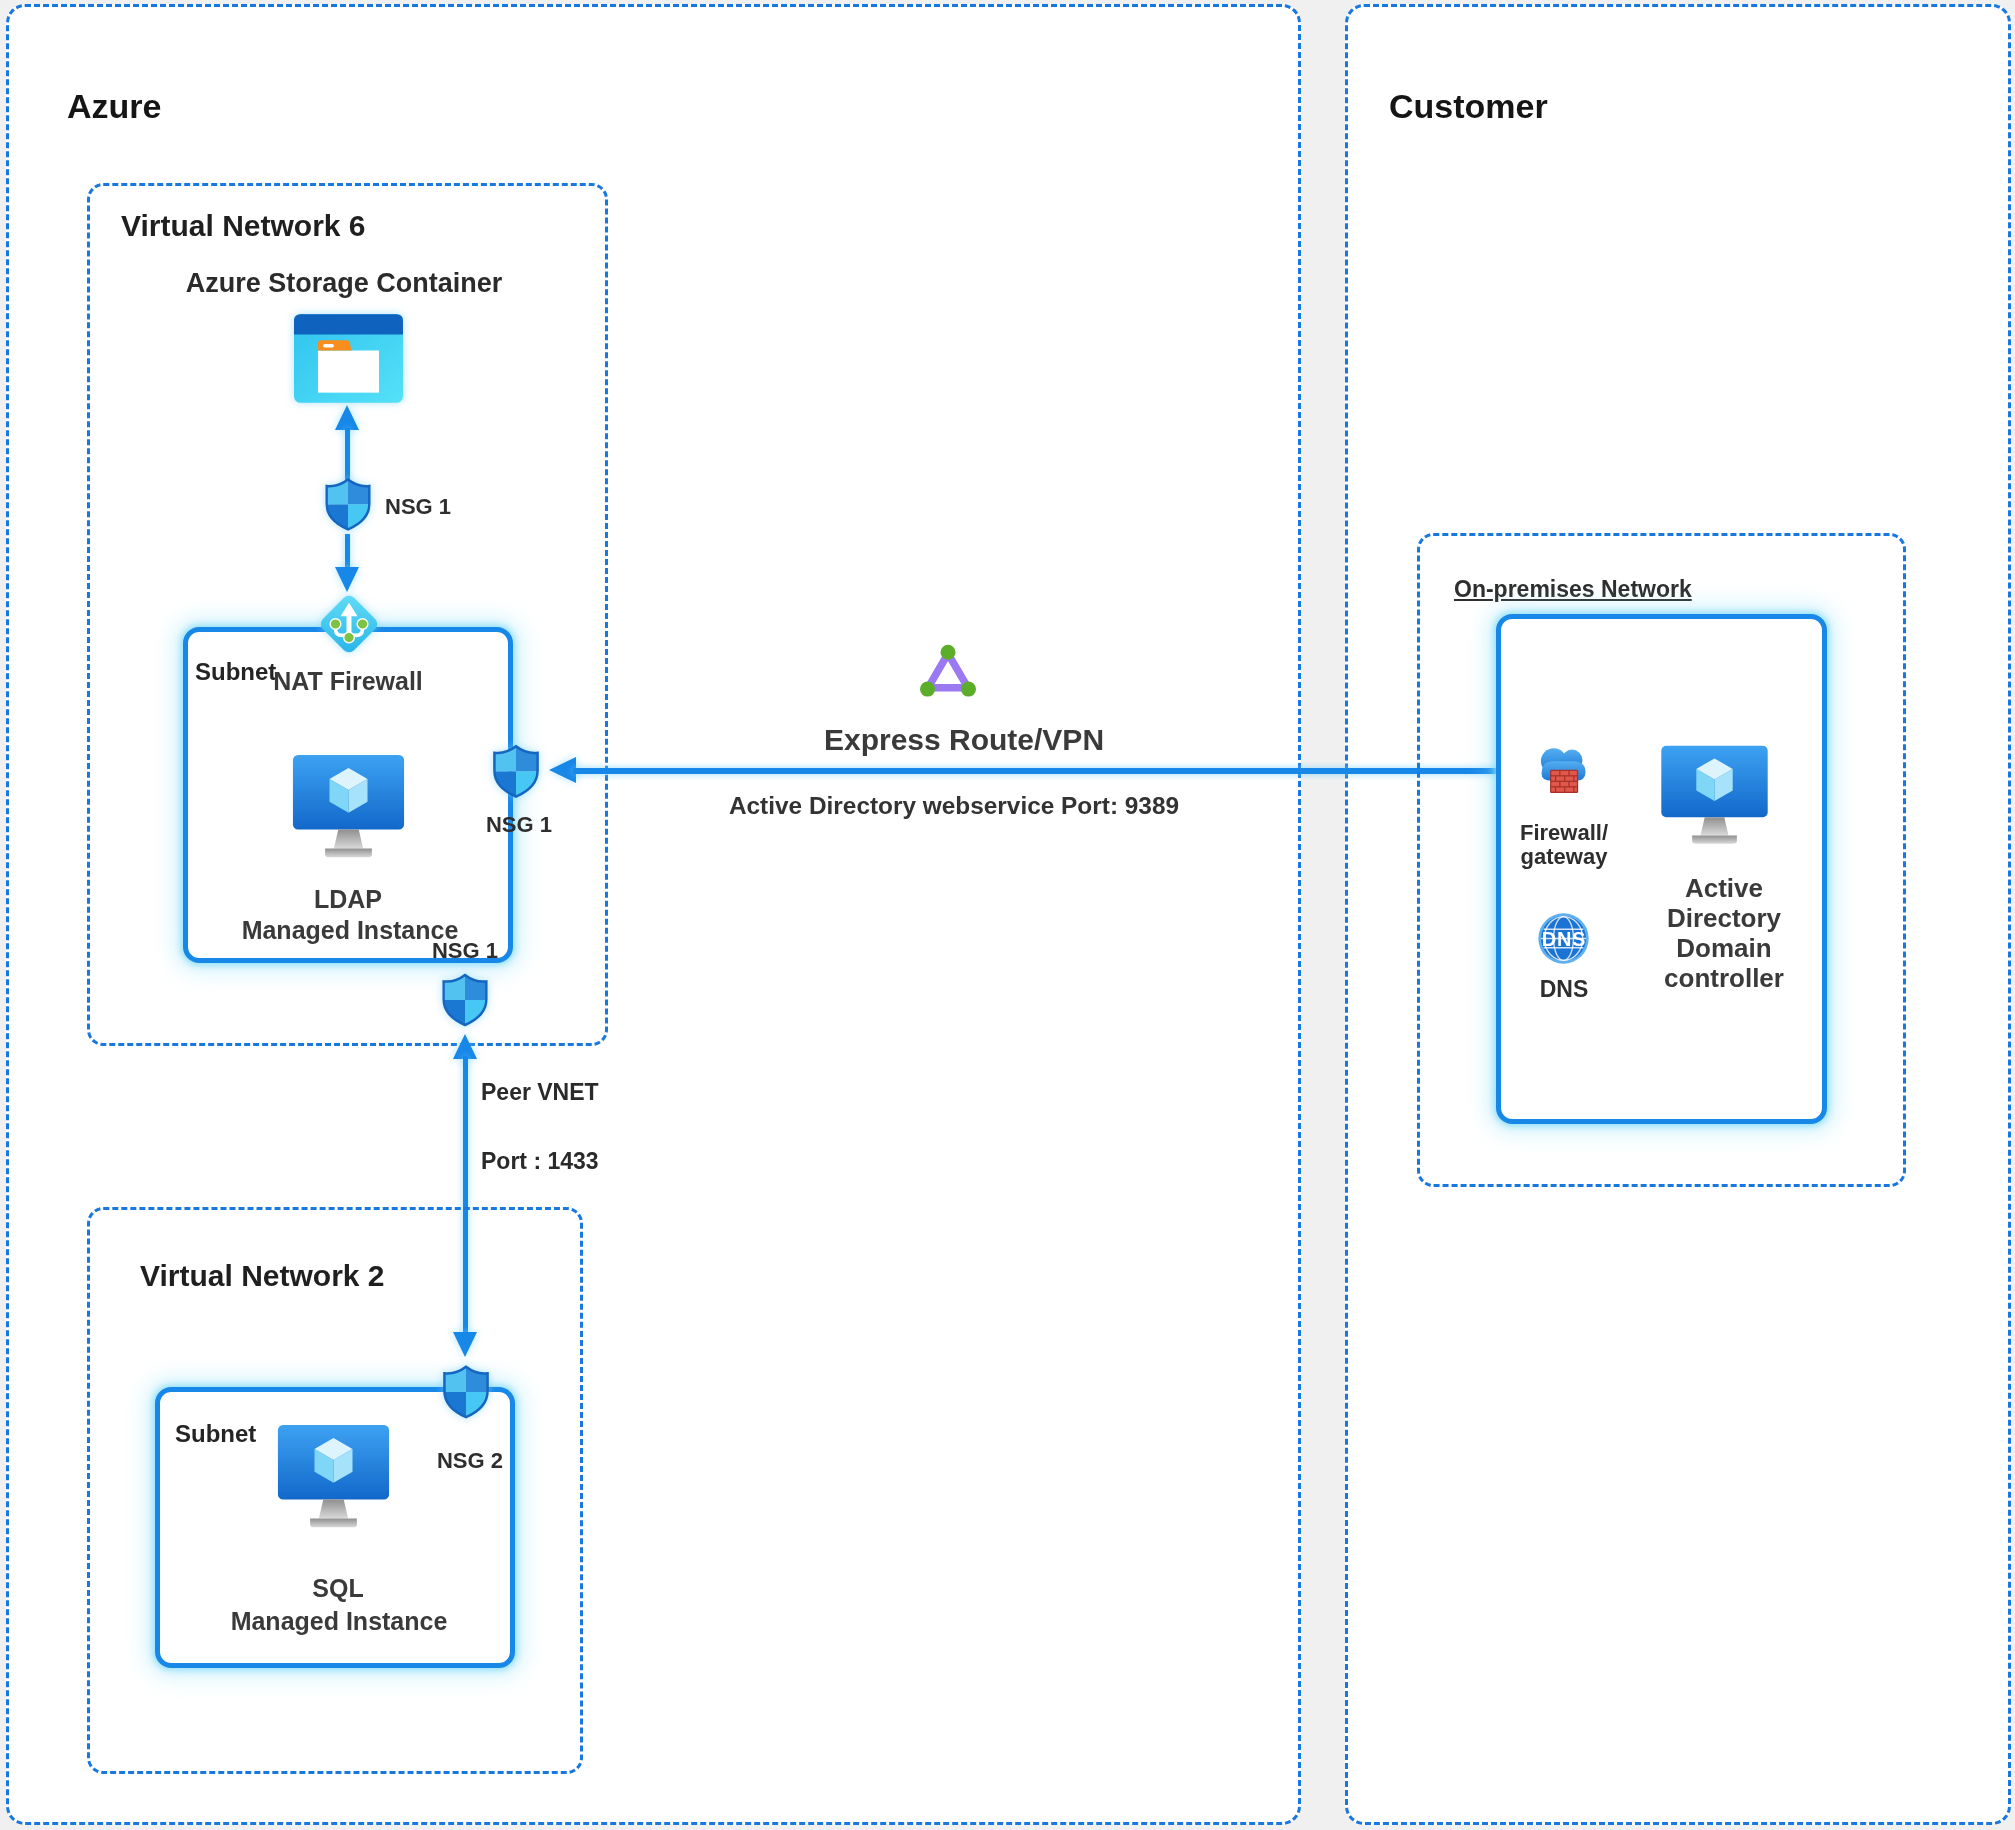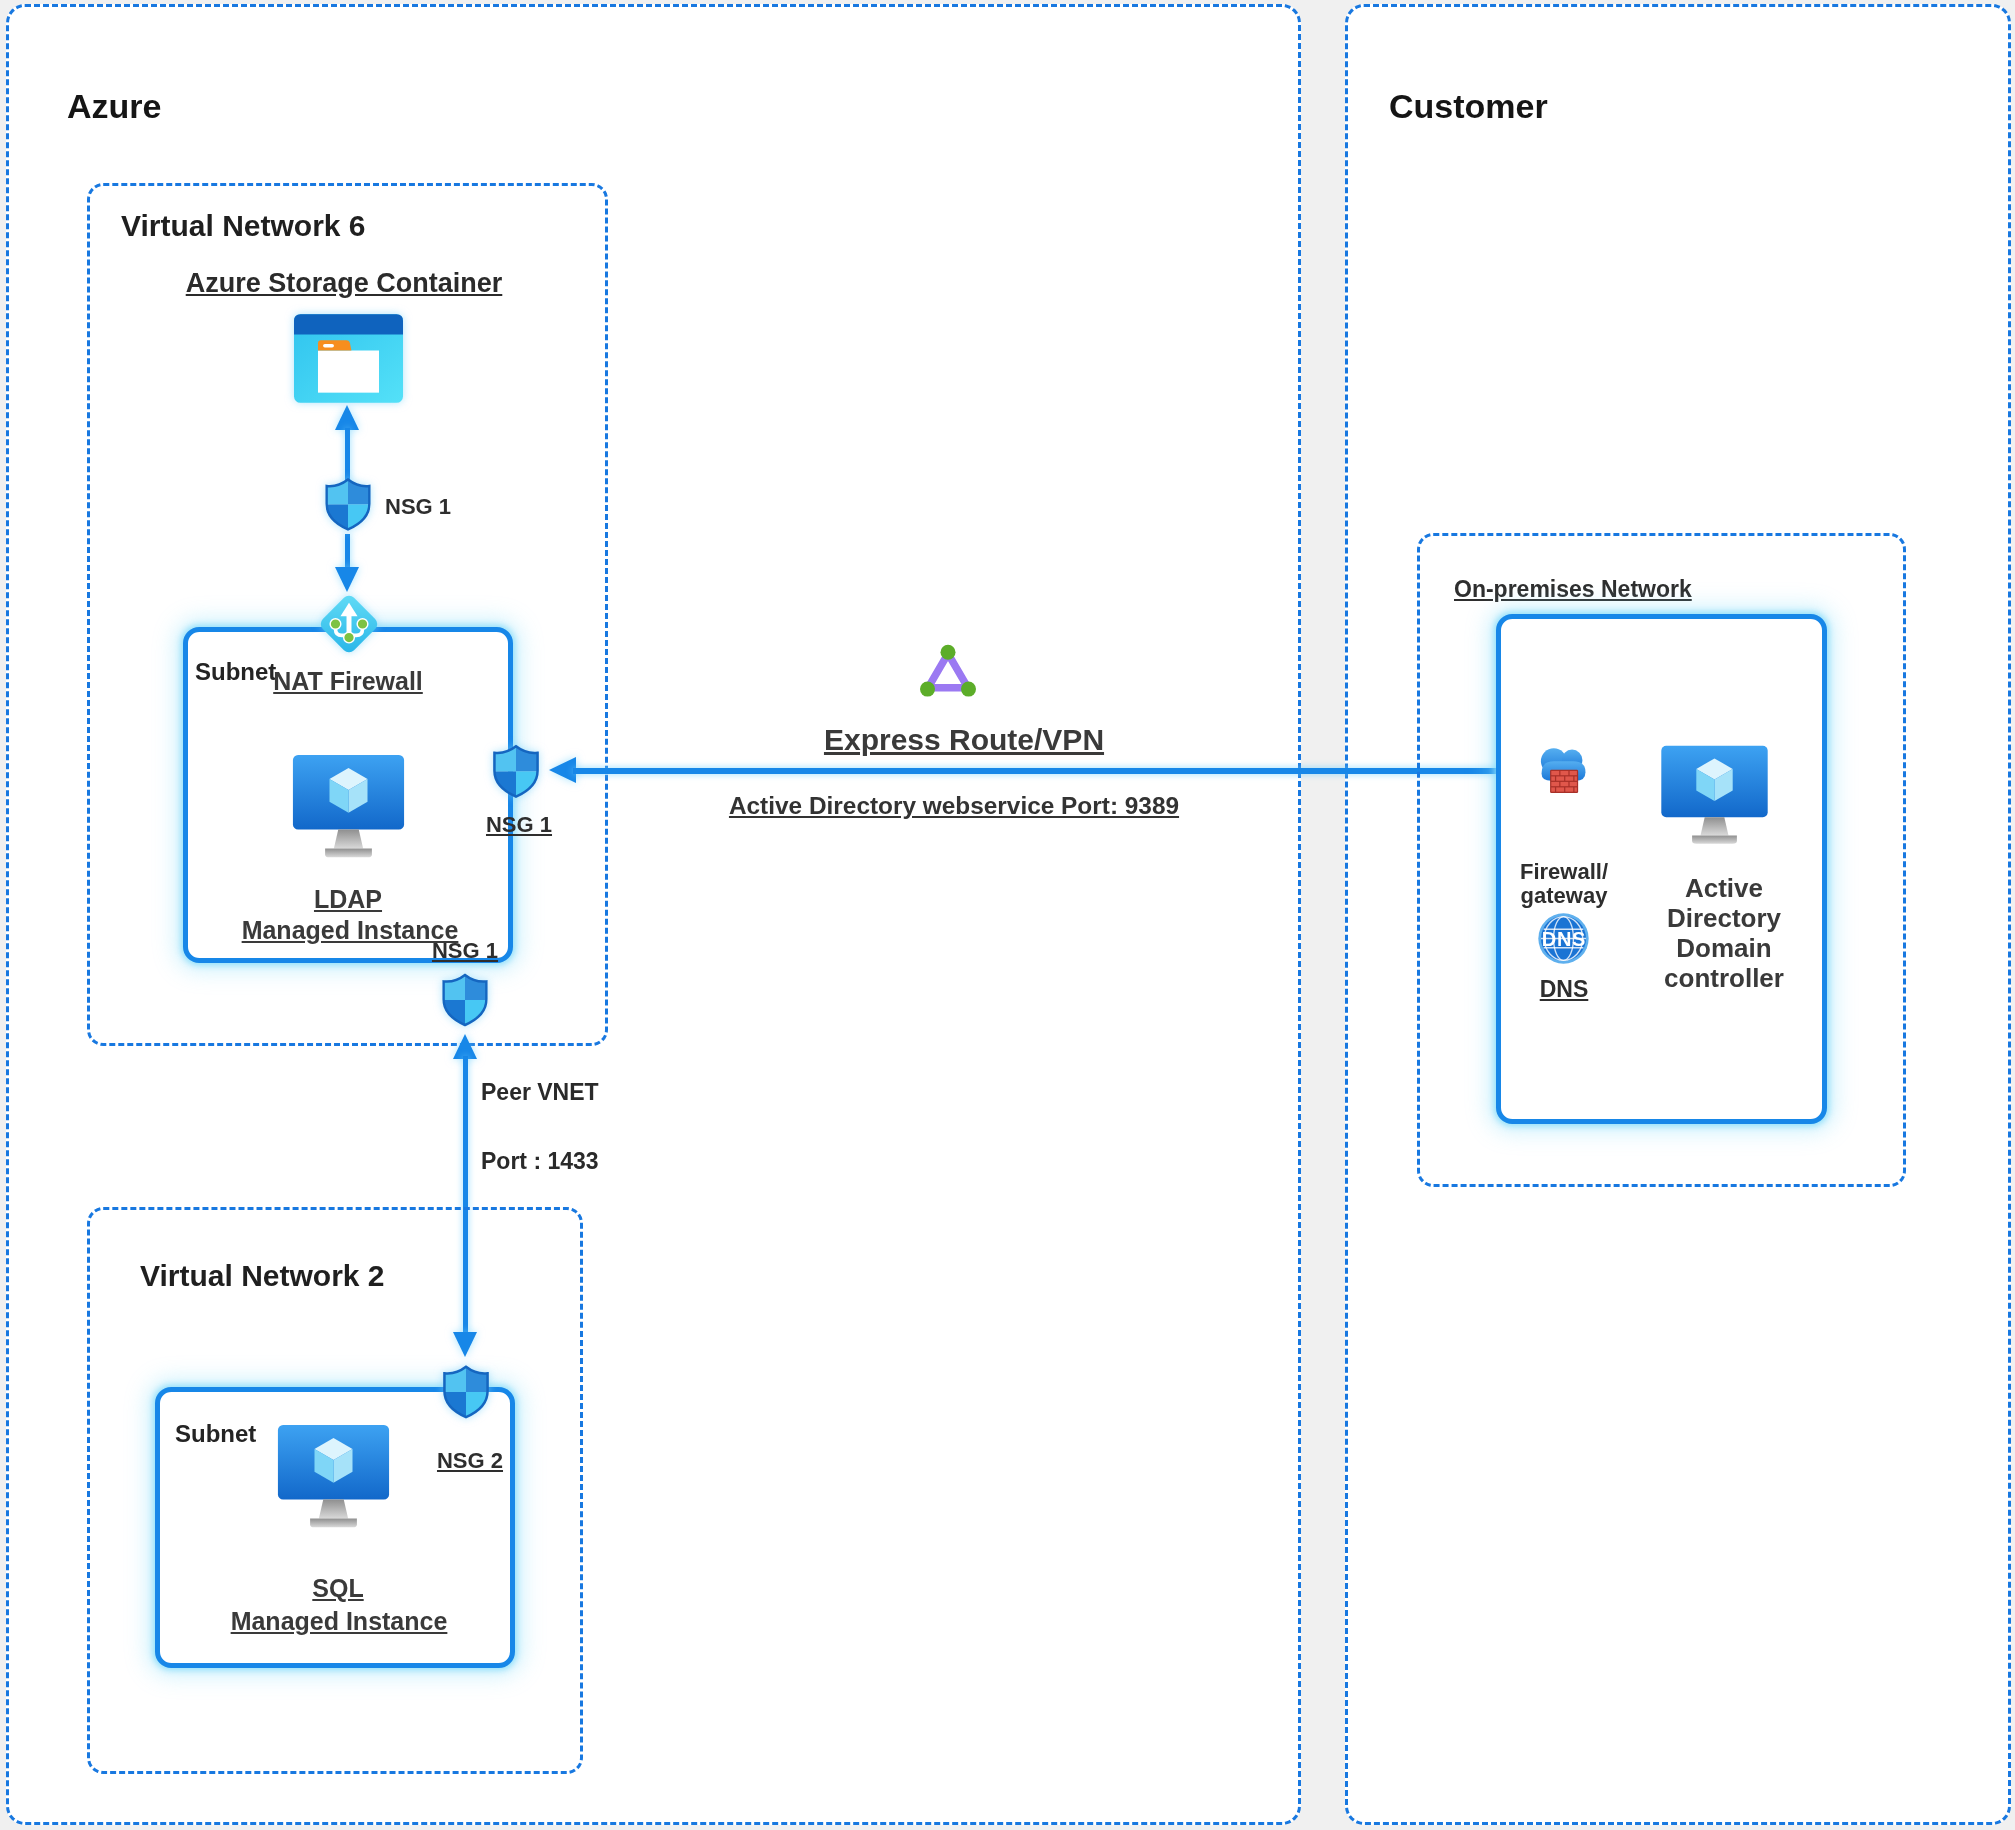--- a/index.html
+++ b/index.html
@@ -3,39 +3,39 @@
 <meta charset="utf-8">
 <style>
   html,body{margin:0;padding:0;background:#f0f0f0;}
   #canvas{position:relative;width:2015px;height:1831px;background:#f0f0f0;
           font-family:"Liberation Sans",sans-serif;overflow:hidden;}
   .zone{position:absolute;background:#ffffff;border:3.7px dashed #1878e0;border-radius:19px;box-sizing:border-box;}
   .dashedbox{position:absolute;border:3px dashed #1878e0;border-radius:16.3px;box-sizing:border-box;background:transparent;}
   .solidbox{position:absolute;border:5.2px solid #1787e8;border-radius:16.3px;box-sizing:border-box;background:#ffffff;
             box-shadow:0 0 6px 1.5px rgba(132,220,250,.85),0 0 21px 7.4px rgba(132,220,250,.38);}
   .lbl{position:absolute;font-weight:700;color:#3a3a3a;white-space:nowrap;line-height:1.15;}
-  .ctr{transform:translateX(-50%);text-align:center;text-decoration:underline;}
+  .ctr{transform:translateX(-50%);text-align:center;}
   .title{font-size:34px;color:#151515;}
   .vnet-lbl{font-size:30px;color:#1f1f1f;}
   .sub-lbl{font-size:24px;color:#242424;}
   .nsg-lbl{font-size:22px;color:#2e2e2e;}
   .vm-lbl{font-size:25px;color:#3a3a3a;}
   .icon{position:absolute;}
   .glow{filter:drop-shadow(0 0 4.4px rgba(120,210,250,.6));}
   
   .hline,.vline{position:absolute;background:#1787e8;box-shadow:0 0 7.4px rgba(110,210,255,.75);}
   .ah{position:absolute;width:0;height:0;filter:drop-shadow(0 0 4.4px rgba(110,210,255,.6));}
   .ah-left{border-top:13.3px solid transparent;border-bottom:13.3px solid transparent;border-right:27px solid #1787e8;}
   .ah-right{border-top:13.3px solid transparent;border-bottom:13.3px solid transparent;border-left:27px solid #1787e8;}
   .ah-up{border-left:12.6px solid transparent;border-right:12.6px solid transparent;border-bottom:25px solid #1787e8;}
   .ah-down{border-left:12.6px solid transparent;border-right:12.6px solid transparent;border-top:25px solid #1787e8;}
   .ports{position:absolute;left:863px;top:826px;font-size:23px;font-weight:700;color:#2f2f2f;line-height:27px;white-space:nowrap;}
   .adlines{position:absolute;left:1724px;top:873px;transform:translateX(-50%);text-align:center;
            font-size:26px;font-weight:700;color:#3a3a3a;line-height:30px;}
-  .fwlbl{position:absolute;left:1564px;top:860px;transform:translateX(-50%);text-align:center;
+  .fwlbl{position:absolute;left:1564px;top:821px;transform:translateX(-50%);text-align:center;
          font-size:22px;font-weight:700;color:#2e2e2e;line-height:24.4px;}
   .dnsicontext{position:absolute;left:1564px;top:928px;transform:translateX(-50%);
          font-size:20px;font-weight:700;color:#ffffff;letter-spacing:0.7px;}
   svg{display:block;}
 </style>
 </head>
 <body>
 
 <svg width="0" height="0" style="position:absolute" aria-hidden="true">
   <defs>

